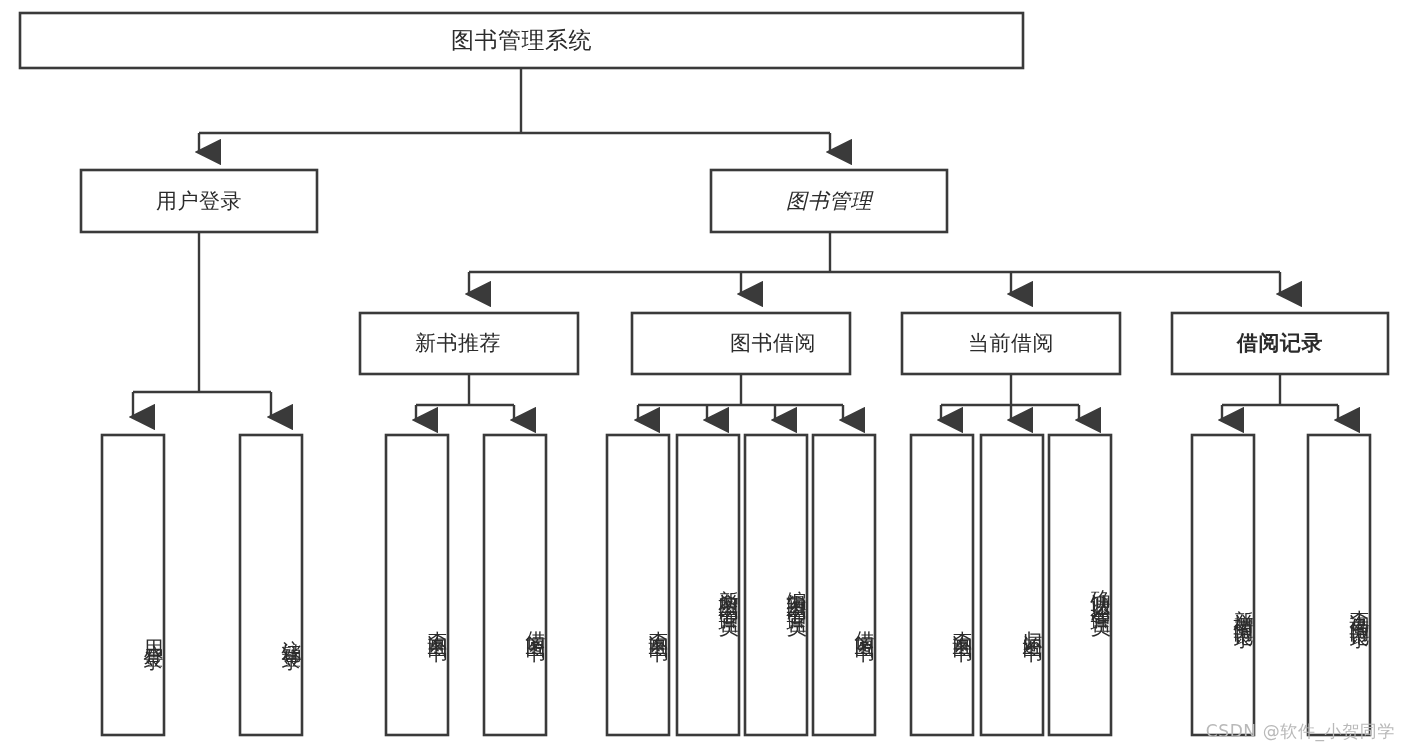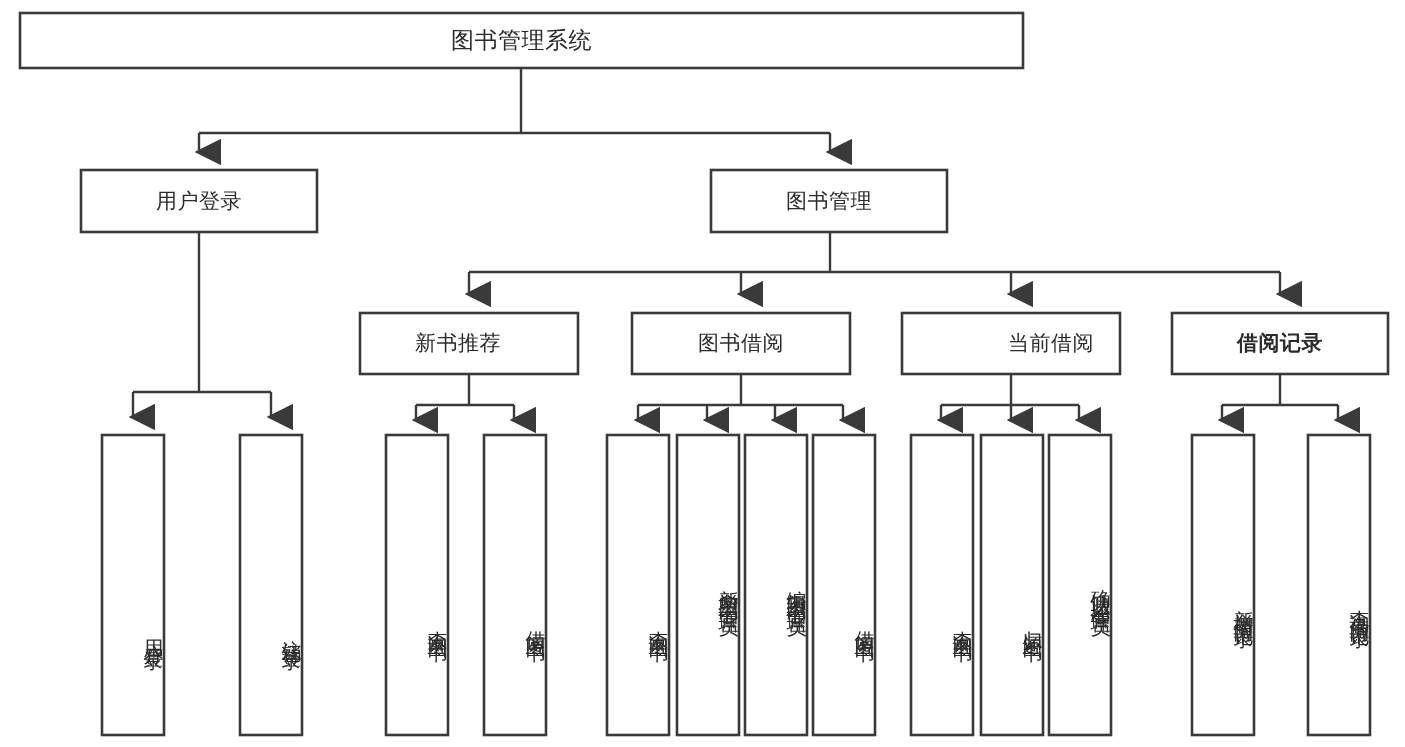--- a/index.html
+++ b/index.html
@@ -165,39 +165,40 @@
     <rect class="node-box" x="981" y="435" width="62" height="300"></rect>
     <rect class="node-box" x="1049" y="435" width="62" height="300"></rect>
 
     <rect class="node-box" x="1192" y="435" width="62" height="300"></rect>
     <rect class="node-box" x="1308" y="435" width="62" height="300"></rect>
   </svg>
 
   <div class="node-label" style="left:20px; top:13px; width:1003px; height:55px; font-size:23px;">图书管理系统</div>
 
   <div class="node-label" style="left:81px; top:170px; width:236px; height:62px;">用户登录</div>
-  <div class="node-label" style="left:711px; top:170px; width:236px; height:62px;">图书管理</div>
+  <div class="node-label" style="left:711px; top:170px; width:236px; height:62px;font-style:italic;">图书管理</div>
 
   <div class="node-label" style="left:360px; top:313px; width:196px; height:61px;">新书推荐</div>
-  <div class="node-label" style="left:632px; top:313px; width:218px; height:61px;">图书借阅</div>
-  <div class="node-label" style="left:902px; top:313px; width:218px; height:61px;padding-left:40px;">当前借阅</div>
+  <div class="node-label" style="left:632px; top:313px; width:218px; height:61px;padding-left:32px;">图书借阅</div>
+  <div class="node-label" style="left:902px; top:313px; width:218px; height:61px;">当前借阅</div>
   <div class="node-label" style="left:1172px; top:313px; width:216px; height:61px;font-weight:bold;">借阅记录</div>
 
   <div class="node-label vertical" style="left:102px; top:523px; width:62px; height:212px;">用户登录</div>
   <div class="node-label vertical" style="left:240px; top:523px; width:62px; height:212px;">注销登录</div>
 
   <div class="node-label vertical" style="left:386px; top:505px; width:62px; height:230px;">查询图书</div>
   <div class="node-label vertical" style="left:484px; top:505px; width:62px; height:230px;">借阅图书</div>
 
   <div class="node-label vertical" style="left:607px; top:505px; width:62px; height:230px;">查询图书</div>
   <div class="node-label vertical" style="left:677px; top:443px; width:62px; height:292px;">新增图书（管理员）</div>
   <div class="node-label vertical" style="left:745px; top:443px; width:62px; height:292px;">编辑图书（管理员）</div>
   <div class="node-label vertical" style="left:813px; top:505px; width:62px; height:230px;">借阅图书</div>
 
   <div class="node-label vertical" style="left:911px; top:505px; width:62px; height:230px;">查询图书</div>
   <div class="node-label vertical" style="left:981px; top:505px; width:62px; height:230px;">归还图书</div>
   <div class="node-label vertical" style="left:1049px; top:443px; width:62px; height:292px;">确认归还（管理员）</div>
 
   <div class="node-label vertical" style="left:1192px; top:470px; width:62px; height:265px;">新增借阅记录</div>
   <div class="node-label vertical" style="left:1308px; top:470px; width:62px; height:265px;">查询借阅记录</div>
 
+  <div class="watermark">CSDN @软件_小贺同学</div>
 
 </div>
 
 </body></html>

